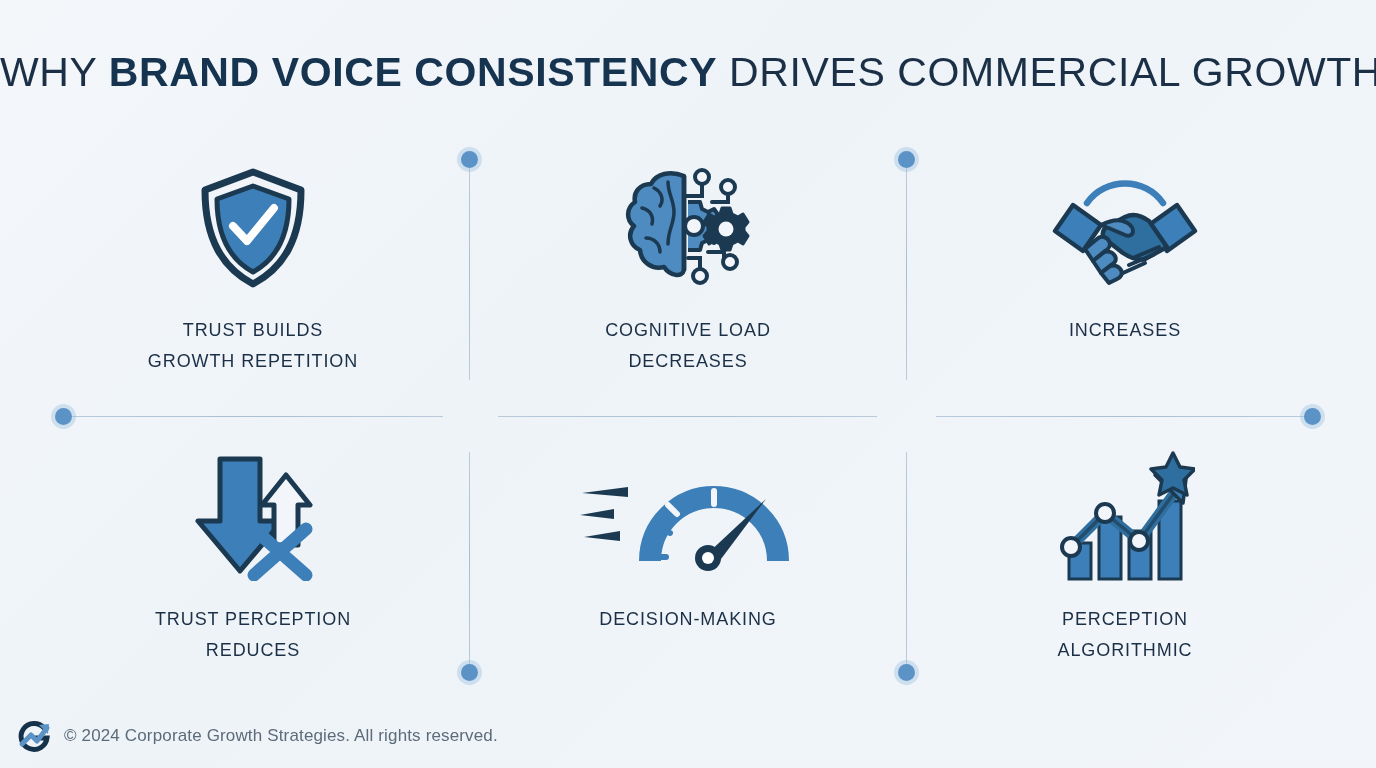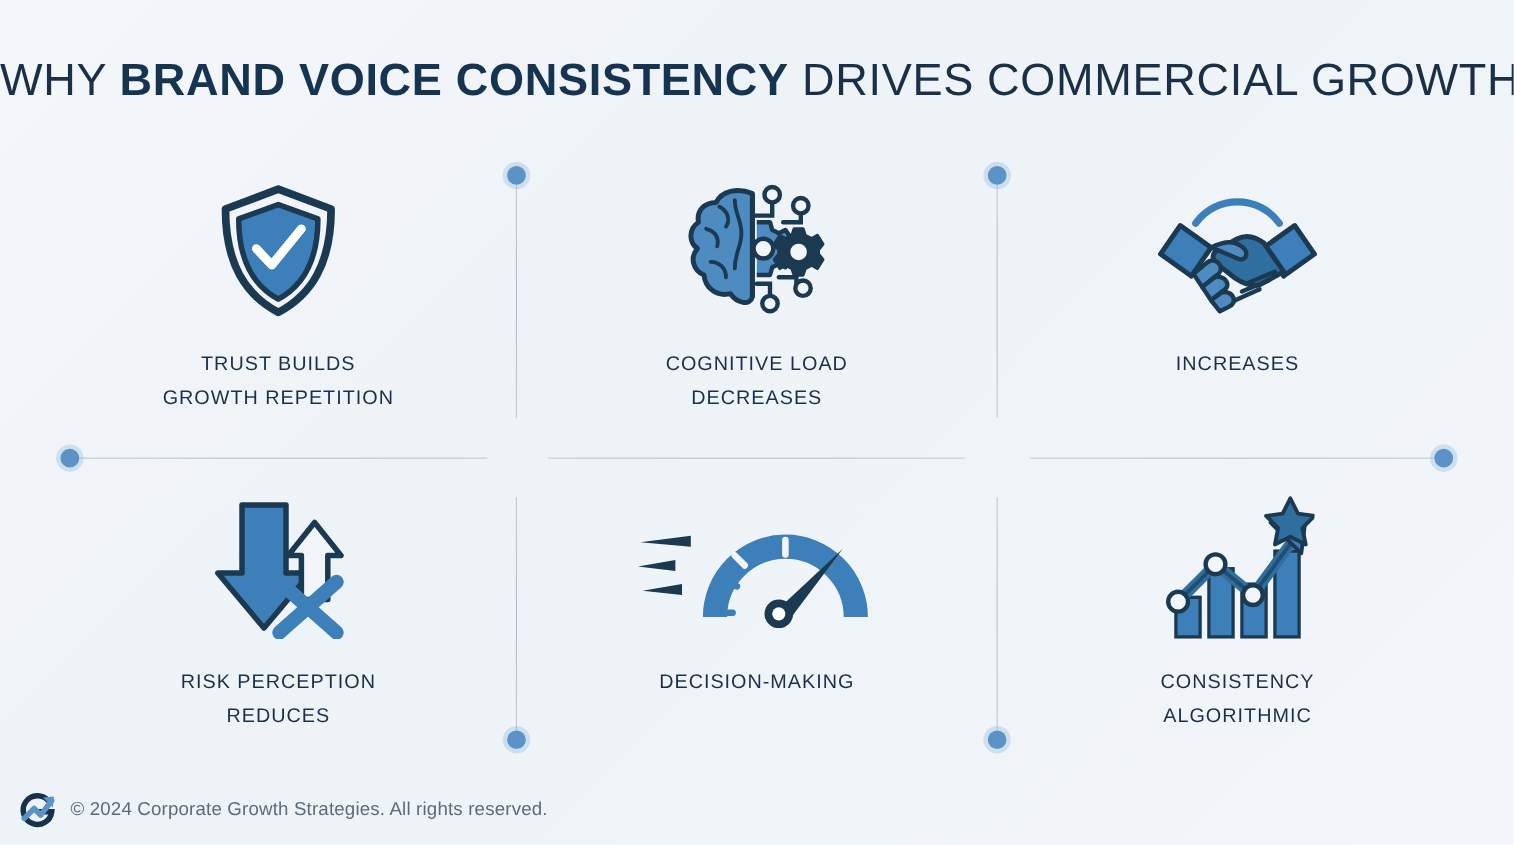--- a/index.html
+++ b/index.html
@@ -213,21 +213,21 @@
       <svg width="126" height="128" viewBox="0 0 126 128">
 
         <path d="M30 6 L70 6 L70 68 L92 68 L50 118 L8 68 L30 68 Z" fill="#3d7fb8" stroke="#1b3a52" stroke-width="5" stroke-linejoin="round"></path>
 
         <path d="M96 22 L120 52 L108 52 L108 92 L84 92 L84 52 L72 52 Z" fill="#f2f6fa" stroke="#1b3a52" stroke-width="5" stroke-linejoin="round"></path>
 
         <path d="M64 76 L116 122 M116 76 L64 122" fill="none" stroke="#3d7fb8" stroke-width="13" stroke-linecap="round"></path>
       </svg>
     </div>
     <div class="cell-label">
-      <div>RISK PERCEPTION</div>
+      <div>TRUST PERCEPTION</div>
       <div>REDUCES</div>
     </div>
   </div>
 
   <div class="cell" style="left:478px; top:452px;">
     <div class="cell-icon">
       <svg width="216" height="120" viewBox="0 0 216 120">
 
         <path d="M48 30 L2 36 L48 40 Z" fill="#1b3a52"></path>
         <path d="M34 52 L0 58 L34 62 Z" fill="#1b3a52"></path>
@@ -268,21 +268,21 @@
         <path d="M100 24 L132 20 L128 52 Z" fill="#3d7fb8" stroke="#1b3a52" stroke-width="3.5" stroke-linejoin="round"></path>
 
         <circle cx="16" cy="96" r="9" fill="#f2f6fa" stroke="#1b3a52" stroke-width="4"></circle>
         <circle cx="50" cy="62" r="9" fill="#f2f6fa" stroke="#1b3a52" stroke-width="4"></circle>
         <circle cx="84" cy="90" r="9" fill="#f2f6fa" stroke="#1b3a52" stroke-width="4"></circle>
 
         <path d="M122 2 L129 16 L144 18 L133 29 L136 44 L122 37 L108 44 L111 29 L100 18 L115 16 Z" fill="#2f6f9f" stroke="#1b3a52" stroke-width="3.5" stroke-linejoin="round" transform="translate(-4,0)"></path>
       </svg>
     </div>
     <div class="cell-label">
-      <div>CONSISTENCY</div>
+      <div>PERCEPTION</div>
       <div>ALGORITHMIC</div>
     </div>
   </div>
 
   <div class="footer">
     <span class="footer-logo">
       <svg width="40" height="40" viewBox="0 0 40 40">
         <path d="M30 12 A 13 13 0 1 0 33 22 L22 22" fill="none" stroke="#16324a" stroke-width="5" stroke-linecap="round"></path>
         <path d="M8 28 L17 19 L23 25 L33 12" fill="none" stroke="#5b93c7" stroke-width="5" stroke-linecap="round" stroke-linejoin="round"></path>
         <path d="M25 9 L35 8 L34 18 Z" fill="#5b93c7"></path>

